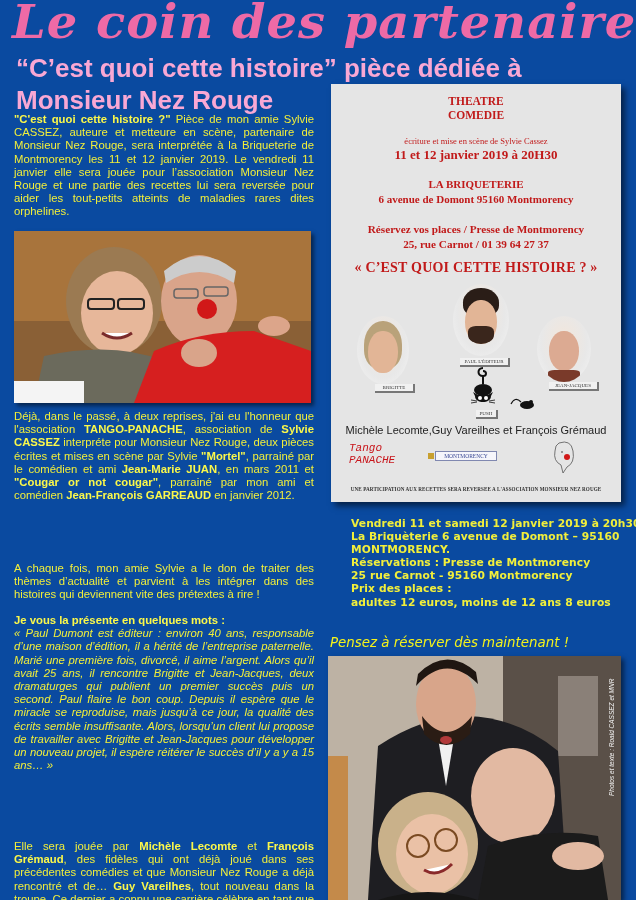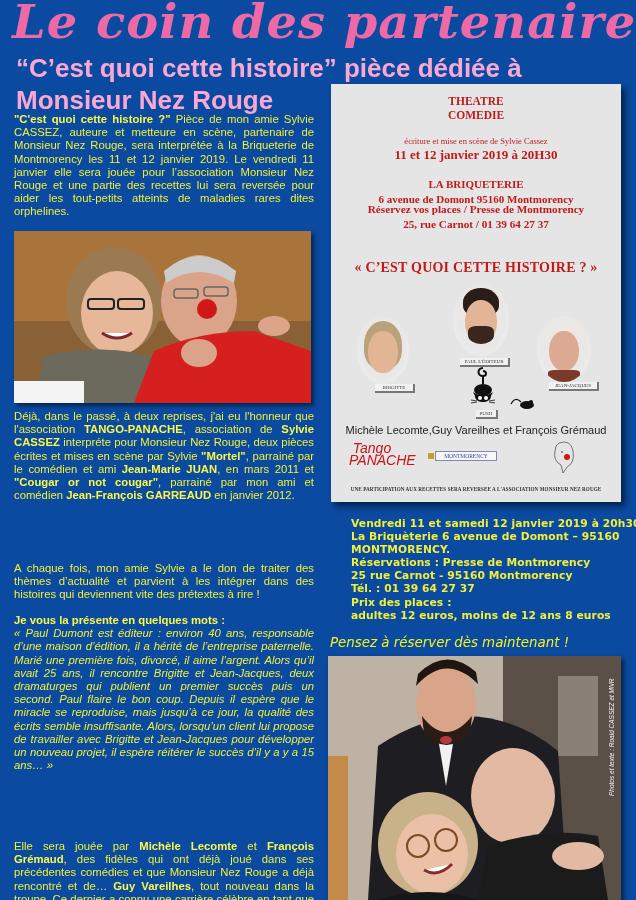--- a/index.html
+++ b/index.html
@@ -45,21 +45,21 @@
     .poster {
       position: absolute; left: 331px; top: 84px; width: 290px; height: 418px;
       background: #e5e5e5;
       box-shadow: 4px 4px 6px rgba(0,0,0,0.55);
       font-family: "Liberation Serif", serif; color: #c11a1a; text-align: center;
     }
     .poster .p-genre { position:absolute; top: 10px; left:0; right:0; font-weight:bold; font-size: 11.5px; line-height: 14px; }
     .poster .p-credit { position:absolute; top: 52px; left:0; right:0; font-size: 8.5px; }
     .poster .p-dates { position:absolute; top: 63px; left:0; right:0; font-weight:bold; font-size: 13px; }
     .poster .p-venue { position:absolute; top: 93px; left:0; right:0; font-weight:bold; font-size: 11px; line-height: 15px; }
-    .poster .p-resa { position:absolute; top: 118px; left:0; right:0; font-weight:bold; font-size: 11.2px; line-height: 15px; }
+    .poster .p-resa { position:absolute; top: 138px; left:0; right:0; font-weight:bold; font-size: 11.2px; line-height: 15px; }
     .poster .p-show { position:absolute; top: 176px; left:0; right:0; font-weight:bold; font-size: 14px; letter-spacing: 0.2px; }
 
     .cast-photo {
       position:absolute; border-radius: 50%;
       background: radial-gradient(ellipse at 50% 40%, #f3e6da 0%, #e8e8e8 60%, #f4f4f4 100%);
       overflow: hidden;
     }
     .cast-photo .face {
       position:absolute; left: 22%; top: 22%; width: 56%; height: 62%; border-radius: 48%;
       background: #e2b596;
@@ -74,21 +74,21 @@
     .c2 { left: 122px; top: 200px; width: 56px; height: 72px; }
     .c3 { left: 206px; top: 232px; width: 54px; height: 66px; }
     .cap1 { left: 44px; top: 300px; width: 40px; }
     .cap2 { left: 129px; top: 274px; width: 50px; }
     .cap3 { left: 218px; top: 298px; width: 50px; }
 
     .cat { position:absolute; left: 138px; top: 282px; width: 28px; height: 46px; }
     .cat-cap { left: 145px; top: 326px; width: 22px; }
     .mouse { position:absolute; left: 178px; top: 310px; width: 28px; height: 16px; }
     .poster .p-actors { position:absolute; top: 340px; left:0; right:0; font-size: 11px; color: #222; font-family:"Liberation Sans", sans-serif; }
-    .logo-tango { position:absolute; left: 18px; top: 358px; width: 46px; height: 36px; color:#c8141a; font-family:Liberation Sans, sans-serif; font-style: italic; font-size: 14px; line-height: 12px; text-align:center; }
+    .logo-tango { position:absolute; left: 18px; top: 358px; width: 46px; height: 36px; color:#c8141a; font-family:Liberation Mono, monospace; font-style: italic; font-size: 11px; line-height: 12px; text-align:left; }
     .logo-mont { position:absolute; left: 104px; top: 367px; width: 62px; height: 10px; border:1px solid #8088b0; font-size: 5.5px; color:#3b4a96; line-height: 8px; background:#f6f6fb; }
     .logo-mont::before { content:""; position:absolute; left:-8px; top: 1px; width: 6px; height: 6px; background:#c8a030; }
     .logo-mnr { position:absolute; left: 220px; top: 355px; width: 26px; height: 36px; }
     .poster .p-foot { position:absolute; top: 402px; left:0; right:0; font-size: 5.1px; color: #333; font-weight:bold; letter-spacing: 0.1px; white-space: nowrap; }
 
     .info {
       position: absolute; left: 331px; top: 517px; width: 298px;
       font-family: "DejaVu Sans", sans-serif; font-weight: bold; color: #f2ef3a;
       font-size: 10.7px; line-height: 13.1px; letter-spacing: 0.1px;
     }
@@ -225,21 +225,20 @@
 
   <div class="p-foot">UNE PARTICIPATION AUX RECETTES SERA REVERSEE A L'ASSOCIATION MONSIEUR NEZ ROUGE</div>
 </div>
 
 <div class="info">
   <span>Vendredi 11 et samedi 12 janvier 2019 à 20h30</span>
   <span>La Briquèterie 6 avenue de Domont – 95160</span>
   <span>MONTMORENCY.</span>
   <span>Réservations : Presse de Montmorency</span>
   <span>25 rue Carnot - 95160 Montmorency</span>
-  <span>Tél. : 01 39 64 27 37</span>
   <span>Prix des places :</span>
   <span>adultes 12 euros, moins de 12 ans 8 euros</span>
 </div>
 
 <div class="cta">Pensez à réserver dès maintenant !</div>
 
 <div class="photo-right">
   <svg width="293" height="244" viewBox="0 0 293 244">
     <rect width="293" height="244" fill="#bdb2a4"></rect>
     <rect x="175" y="0" width="118" height="244" fill="#5a5048"></rect>

